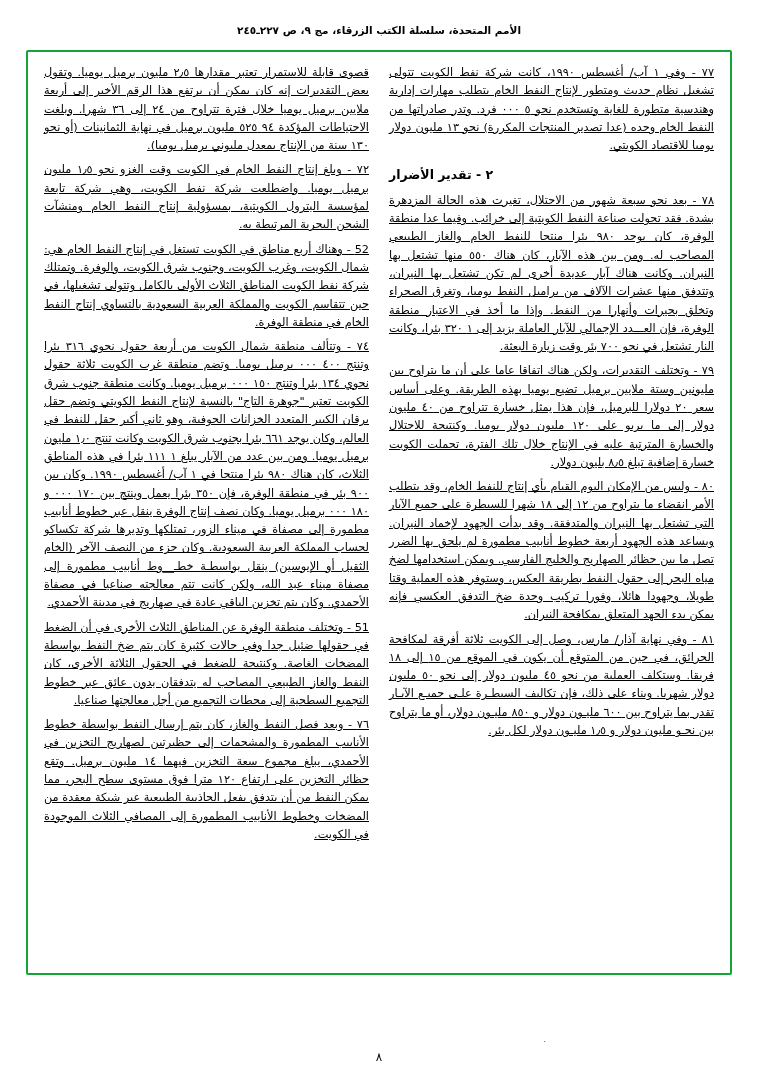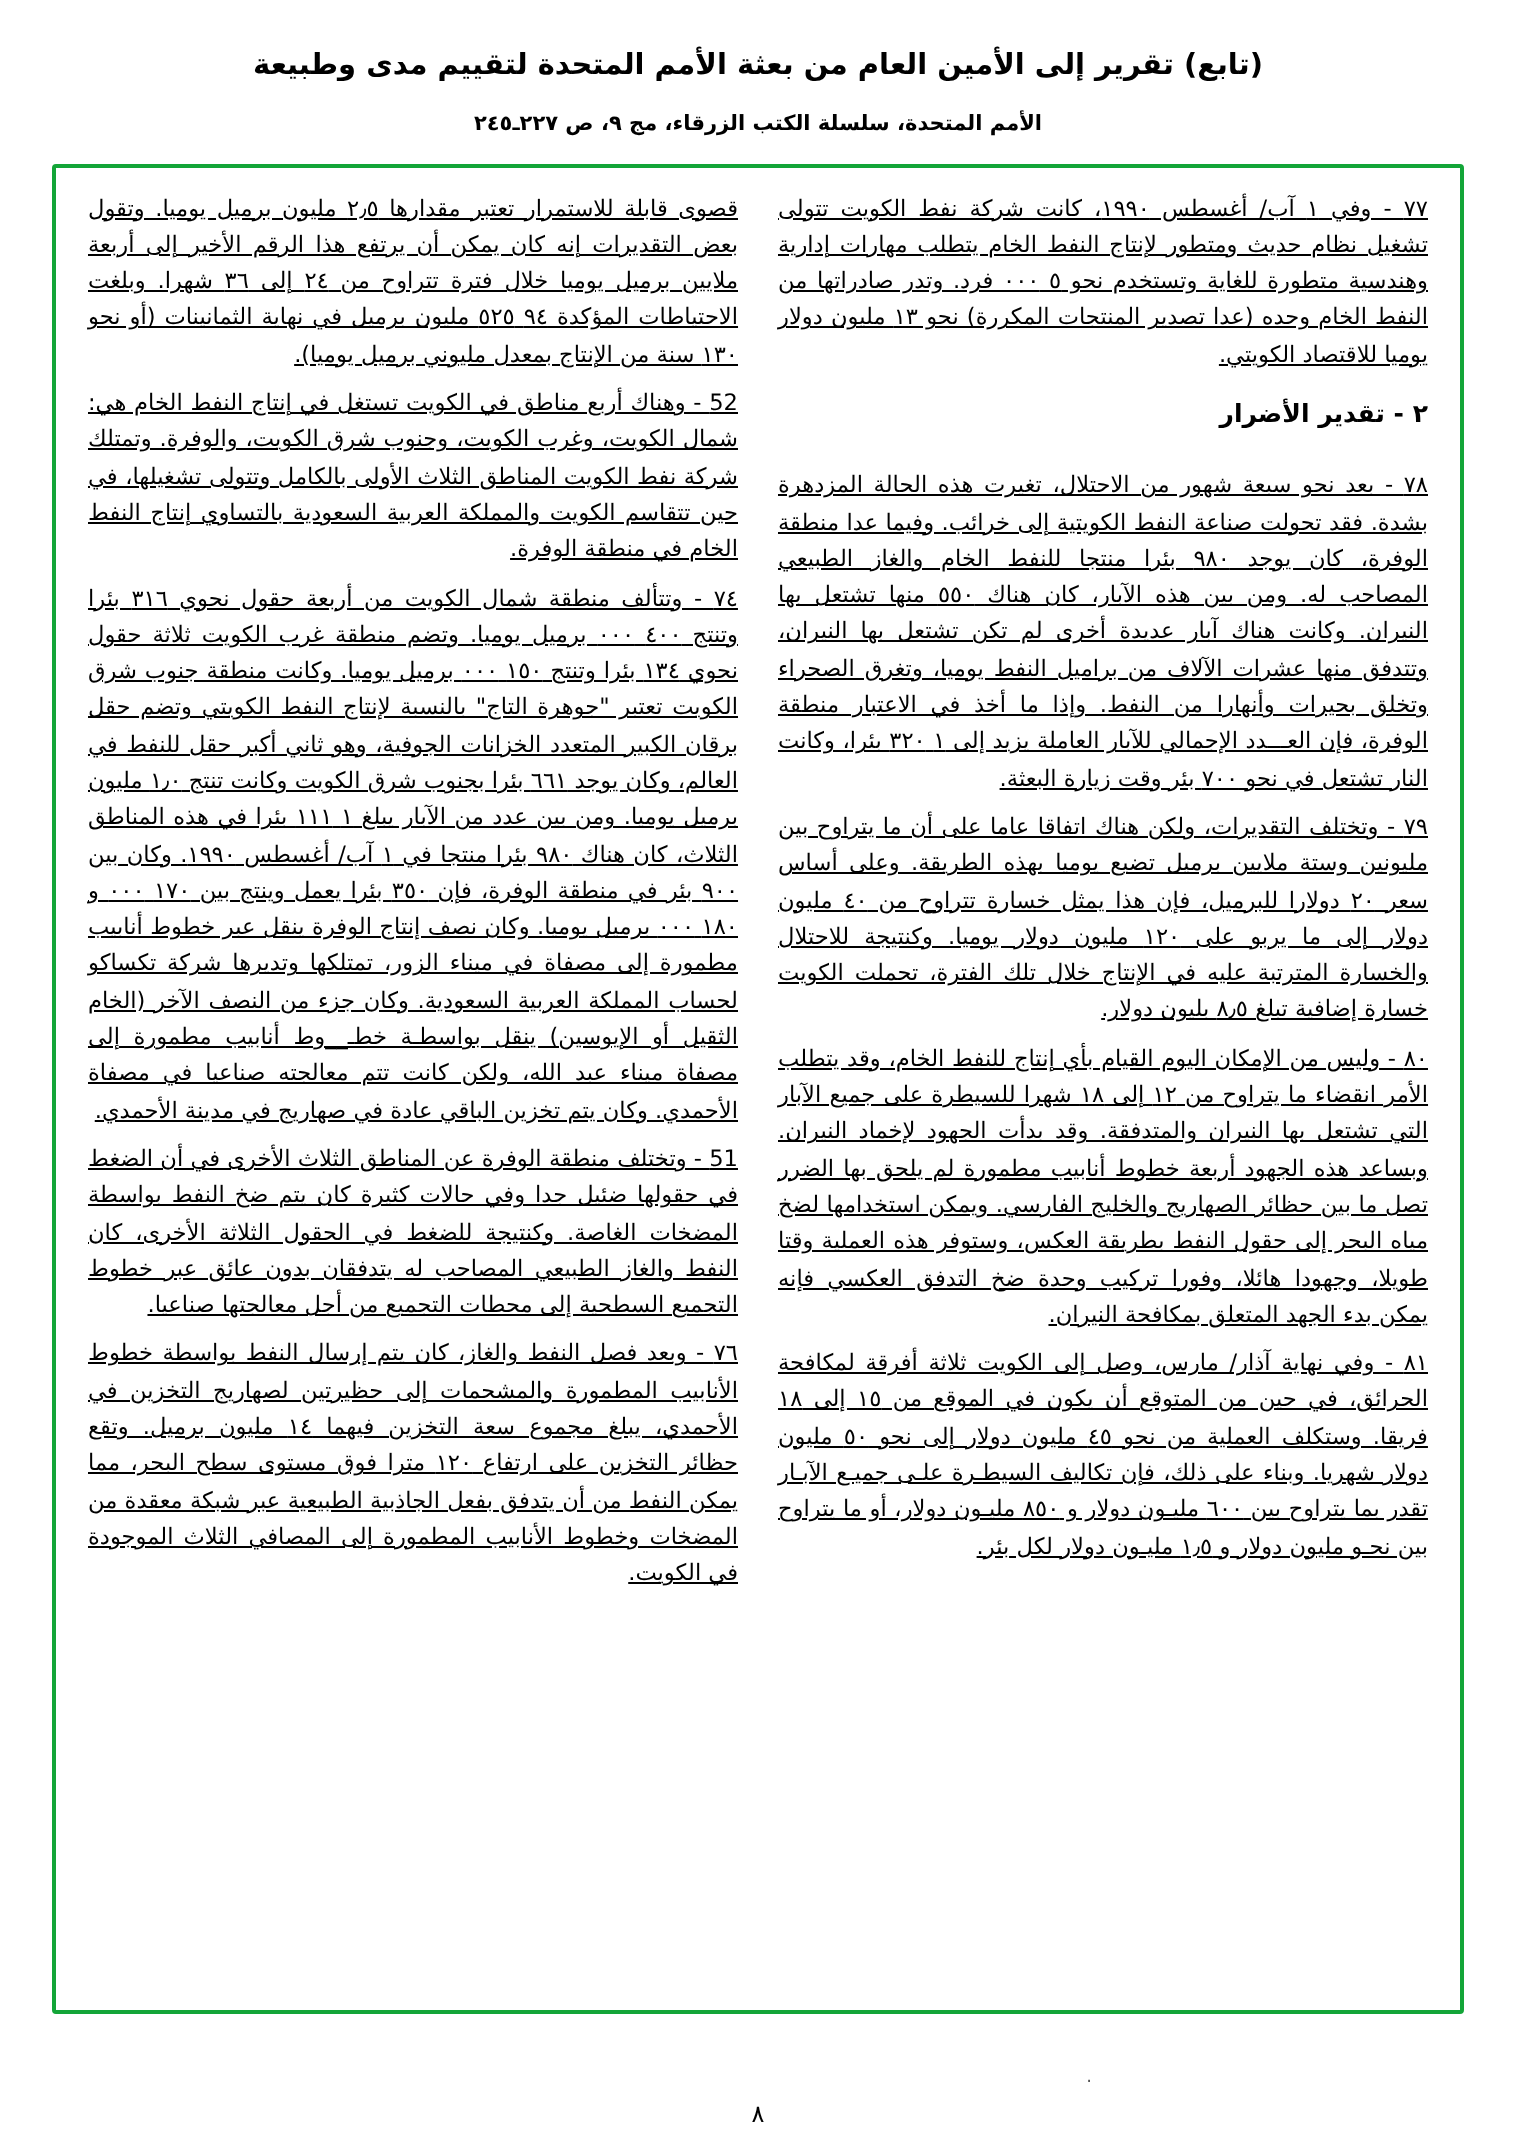--- a/index.html
+++ b/index.html
@@ -66,22 +66,22 @@
     direction: rtl;
   }
   .col p {
     margin: 0 0 6px 0;
     text-align: justify;
     text-decoration: underline;
   }
   .col h3.section {
     font-size: 12.5px;
     font-weight: bold;
-    margin: 10px 0 17px 0;
-    text-align: right;
+    margin: 10px 0 6px 0;
+    text-align: left;
   }
   .pagenum {
     position: absolute;
     bottom: 14px;
     left: 0;
     right: 0;
     text-align: center;
     font-size: 12px;
     color: #000;
   }
@@ -92,38 +92,38 @@
     font-size: 9px;
     color: #555;
   }
 </style>
 </head>
 <body>
 
 <div class="page">
 
   <div class="header">
-    <div class="line">(تابع) تقرير إلى الأمين العام من بعثة الأمم المتحدة لتقييم مدى وطبيعة</div>
     <div class="source">الأمم المتحدة، سلسلة الكتب الزرقاء، مج ٩، ص ٢٢٧ـ٢٤٥</div>
   </div>
 
   <div class="frame">
     <div class="frame-inner">
 
       <div class="col">
         <p>٧٧ - وفي ١ آب/ أغسطس ١٩٩٠، كانت شركة نفط الكويت تتولى تشغيل نظام حديث ومتطور لإنتاج النفط الخام يتطلب مهارات إدارية وهندسية متطورة للغاية وتستخدم نحو ٥ ٠٠٠ فرد. وتدر صادراتها من النفط الخام وحده (عدا تصدير المنتجات المكررة) نحو ١٣ مليون دولار يوميا للاقتصاد الكويتي.</p>
         <h3 class="section">٢ - تقدير الأضرار</h3>
         <p>٧٨ - بعد نحو سبعة شهور من الاحتلال، تغيرت هذه الحالة المزدهرة بشدة. فقد تحولت صناعة النفط الكويتية إلى خرائب. وفيما عدا منطقة الوفرة، كان يوجد ٩٨٠ بئرا منتجا للنفط الخام والغاز الطبيعي المصاحب له. ومن بين هذه الآبار، كان هناك ٥٥٠ منها تشتعل بها النيران. وكانت هناك آبار عديدة أخرى لم تكن تشتعل بها النيران، وتتدفق منها عشرات الآلاف من براميل النفط يوميا، وتغرق الصحراء وتخلق بحيرات وأنهارا من النفط. وإذا ما أخذ في الاعتبار منطقة الوفرة، فإن العـــدد الإجمالي للآبار العاملة يزيد إلى ١ ٣٢٠ بئرا، وكانت النار تشتعل في نحو ٧٠٠ بئر وقت زيارة البعثة.</p>
         <p>٧٩ - وتختلف التقديرات، ولكن هناك اتفاقا عاما على أن ما يتراوح بين مليونين وستة ملايين برميل تضيع يوميا بهذه الطريقة. وعلى أساس سعر ٢٠ دولارا للبرميل، فإن هذا يمثل خسارة تتراوح من ٤٠ مليون دولار إلى ما يربو على ١٢٠ مليون دولار يوميا. وكنتيجة للاحتلال والخسارة المترتبة عليه في الإنتاج خلال تلك الفترة، تحملت الكويت خسارة إضافية تبلغ ٨٫٥ بليون دولار.</p>
         <p>٨٠ - وليس من الإمكان اليوم القيام بأي إنتاج للنفط الخام، وقد يتطلب الأمر انقضاء ما يتراوح من ١٢ إلى ١٨ شهرا للسيطرة على جميع الآبار التي تشتعل بها النيران والمتدفقة. وقد بدأت الجهود لإخماد النيران. وبساعد هذه الجهود أربعة خطوط أنابيب مطمورة لم يلحق بها الضرر تصل ما بين حظائر الصهاريج والخليج الفارسي. ويمكن استخدامها لضخ مياه البحر إلى حقول النفط بطريقة العكس، وستوفر هذه العملية وقتا طويلا، وجهودا هائلا، وفورا تركيب وحدة ضخ التدفق العكسي فإنه يمكن بدء الجهد المتعلق بمكافحة النيران.</p>
         <p>٨١ - وفي نهاية آذار/ مارس، وصل إلى الكويت ثلاثة أفرقة لمكافحة الحرائق، في حين من المتوقع أن يكون في الموقع من ١٥ إلى ١٨ فريقا. وستكلف العملية من نحو ٤٥ مليون دولار إلى نحو ٥٠ مليون دولار شهريا. وبناء على ذلك، فإن تكاليف السيطـرة علـى جميـع الآبـار تقدر بما يتراوح بين ٦٠٠ مليـون دولار و ٨٥٠ مليـون دولار، أو ما يتراوح بين نحـو مليون دولار و ١٫٥ مليـون دولار لكل بئر.</p>
       </div>
 
       <div class="col">
         <p>قصوى قابلة للاستمرار تعتبر مقدارها ٢٫٥ مليون برميل يوميا. وتقول بعض التقديرات إنه كان يمكن أن يرتفع هذا الرقم الأخير إلى أربعة ملايين برميل يوميا خلال فترة تتراوح من ٢٤ إلى ٣٦ شهرا. وبلغت الاحتياطات المؤكدة ٩٤ ٥٢٥ مليون برميل في نهاية الثمانينات (أو نحو ١٣٠ سنة من الإنتاج بمعدل مليوني برميل يوميا).</p>
+        <p>٧٢ - وبلغ إنتاج النفط الخام في الكويت وقت الغزو نحو ١٫٥ مليون برميل يوميا. واضطلعت شركة نفط الكويت، وهي شركة تابعة لمؤسسة البترول الكويتية، بمسؤولية إنتاج النفط الخام ومنشآت الشحن البحرية المرتبطة به.</p>
         <p>52 - وهناك أربع مناطق في الكويت تستغل في إنتاج النفط الخام هي: شمال الكويت، وغرب الكويت، وجنوب شرق الكويت، والوفرة. وتمتلك شركة نفط الكويت المناطق الثلاث الأولى بالكامل وتتولى تشغيلها، في حين تتقاسم الكويت والمملكة العربية السعودية بالتساوي إنتاج النفط الخام في منطقة الوفرة.</p>
         <p>٧٤ - وتتألف منطقة شمال الكويت من أربعة حقول نحوي ٣١٦ بئرا وتنتج ٤٠٠ ٠٠٠ برميل يوميا. وتضم منطقة غرب الكويت ثلاثة حقول نحوي ١٣٤ بئرا وتنتج ١٥٠ ٠٠٠ برميل يوميا. وكانت منطقة جنوب شرق الكويت تعتبر "جوهرة التاج" بالنسبة لإنتاج النفط الكويتي وتضم حقل برقان الكبير المتعدد الخزانات الجوفية، وهو ثاني أكبر حقل للنفط في العالم، وكان يوجد ٦٦١ بئرا بجنوب شرق الكويت وكانت تنتج ١٫٠ مليون برميل يوميا. ومن بين عدد من الآبار يبلغ ١ ١١١ بئرا في هذه المناطق الثلاث، كان هناك ٩٨٠ بئرا منتجا في ١ آب/ أغسطس ١٩٩٠. وكان بين ٩٠٠ بئر في منطقة الوفرة، فإن ٣٥٠ بئرا يعمل وينتج بين ١٧٠ ٠٠٠ و ١٨٠ ٠٠٠ برميل يوميا. وكان نصف إنتاج الوفرة ينقل عبر خطوط أنابيب مطمورة إلى مصفاة في ميناء الزور، تمتلكها وتديرها شركة تكساكو لحساب المملكة العربية السعودية. وكان جزء من النصف الآخر (الخام الثقيل أو الإيوسين) ينقل بواسطـة خطـ__وط أنابيب مطمورة إلى مصفاة ميناء عبد الله، ولكن كانت تتم معالجته صناعيا في مصفاة الأحمدي. وكان يتم تخزين الباقي عادة في صهاريج في مدينة الأحمدي.</p>
         <p>51 - وتختلف منطقة الوفرة عن المناطق الثلاث الأخرى في أن الضغط في حقولها ضئيل جدا وفي حالات كثيرة كان يتم ضخ النفط بواسطة المضخات الغاصة. وكنتيجة للضغط في الحقول الثلاثة الأخرى، كان النفط والغاز الطبيعي المصاحب له يتدفقان بدون عائق عبر خطوط التجميع السطحية إلى محطات التجميع من أجل معالجتها صناعيا.</p>
         <p>٧٦ - وبعد فصل النفط والغاز، كان يتم إرسال النفط بواسطة خطوط الأنابيب المطمورة والمشحمات إلى حظيرتين لصهاريج التخزين في الأحمدي، يبلغ مجموع سعة التخزين فيهما ١٤ مليون برميل. وتقع حظائر التخزين على ارتفاع ١٢٠ مترا فوق مستوى سطح البحر، مما يمكن النفط من أن يتدفق بفعل الجاذبية الطبيعية عبر شبكة معقدة من المضخات وخطوط الأنابيب المطمورة إلى المصافي الثلاث الموجودة في الكويت.</p>
       </div>
 
     </div>
   </div>
 
   <div class="dot-mark">.</div>

